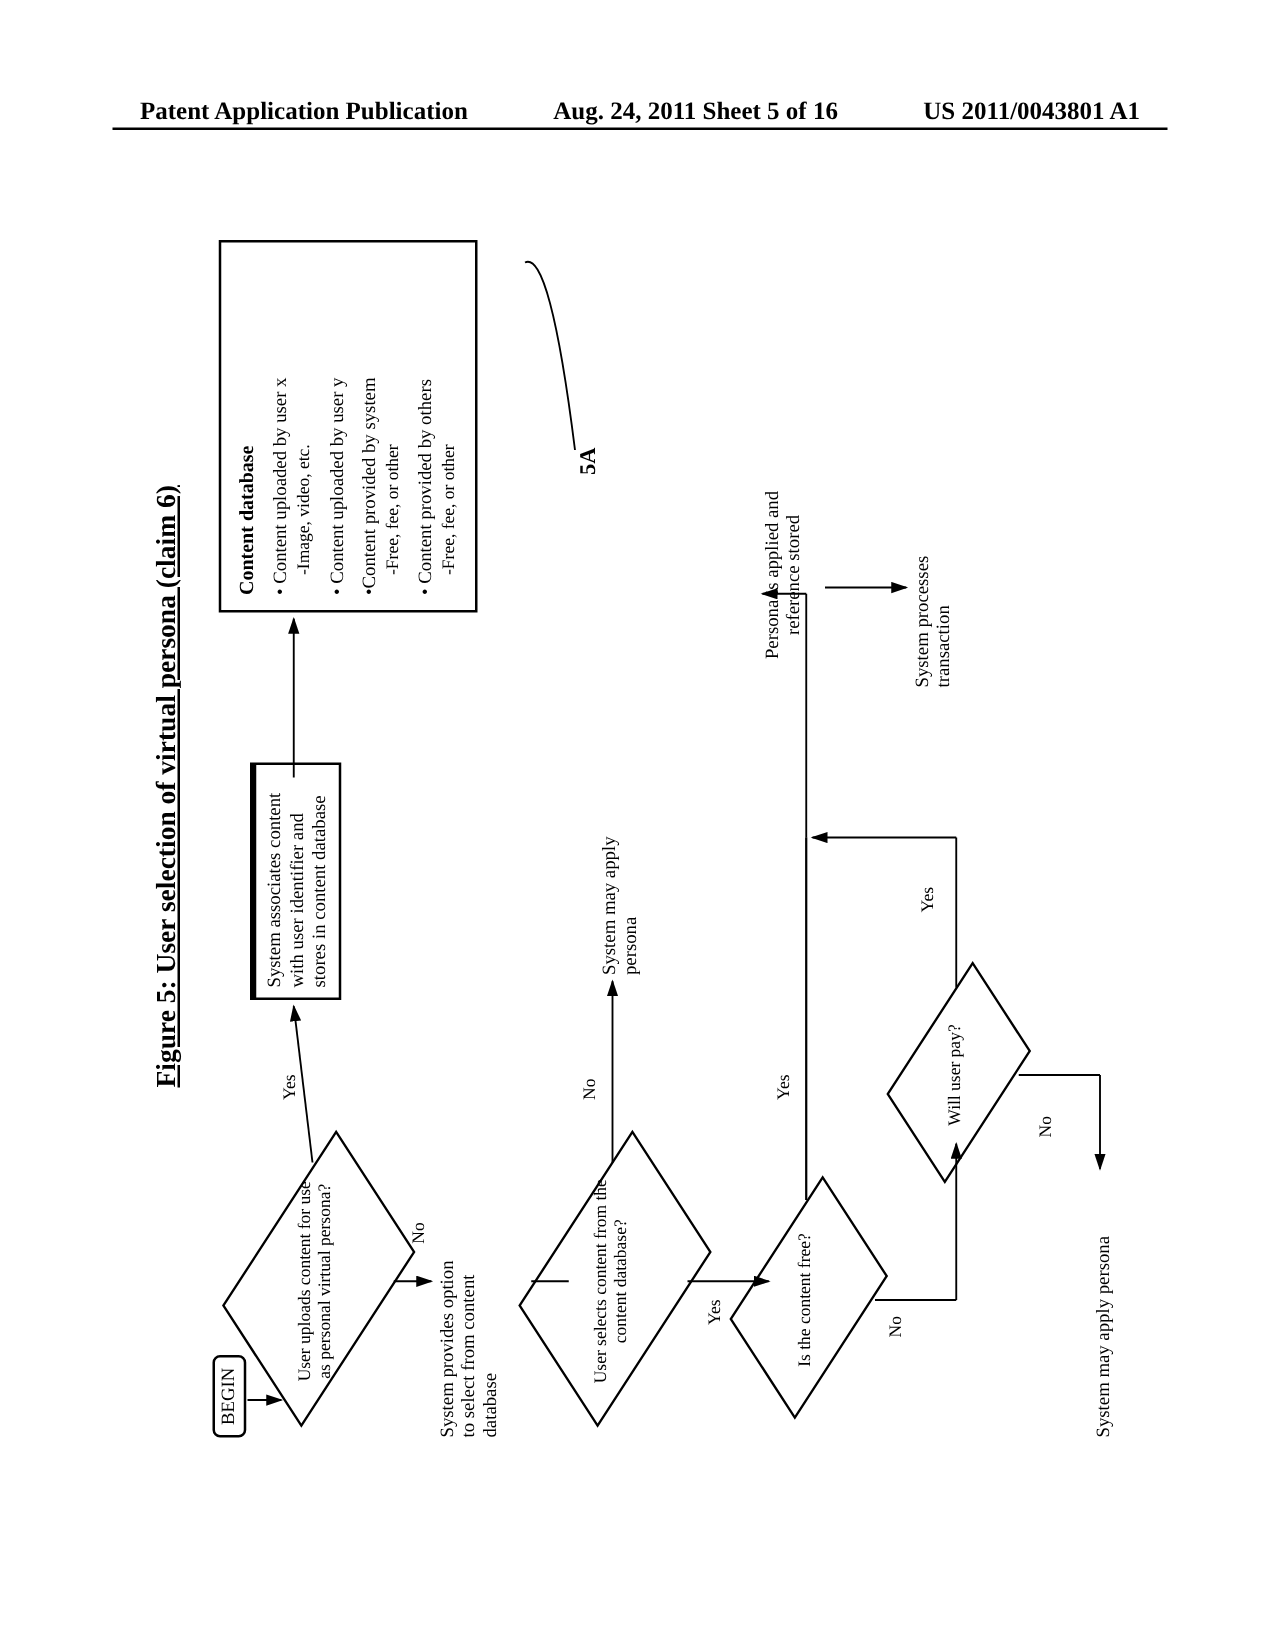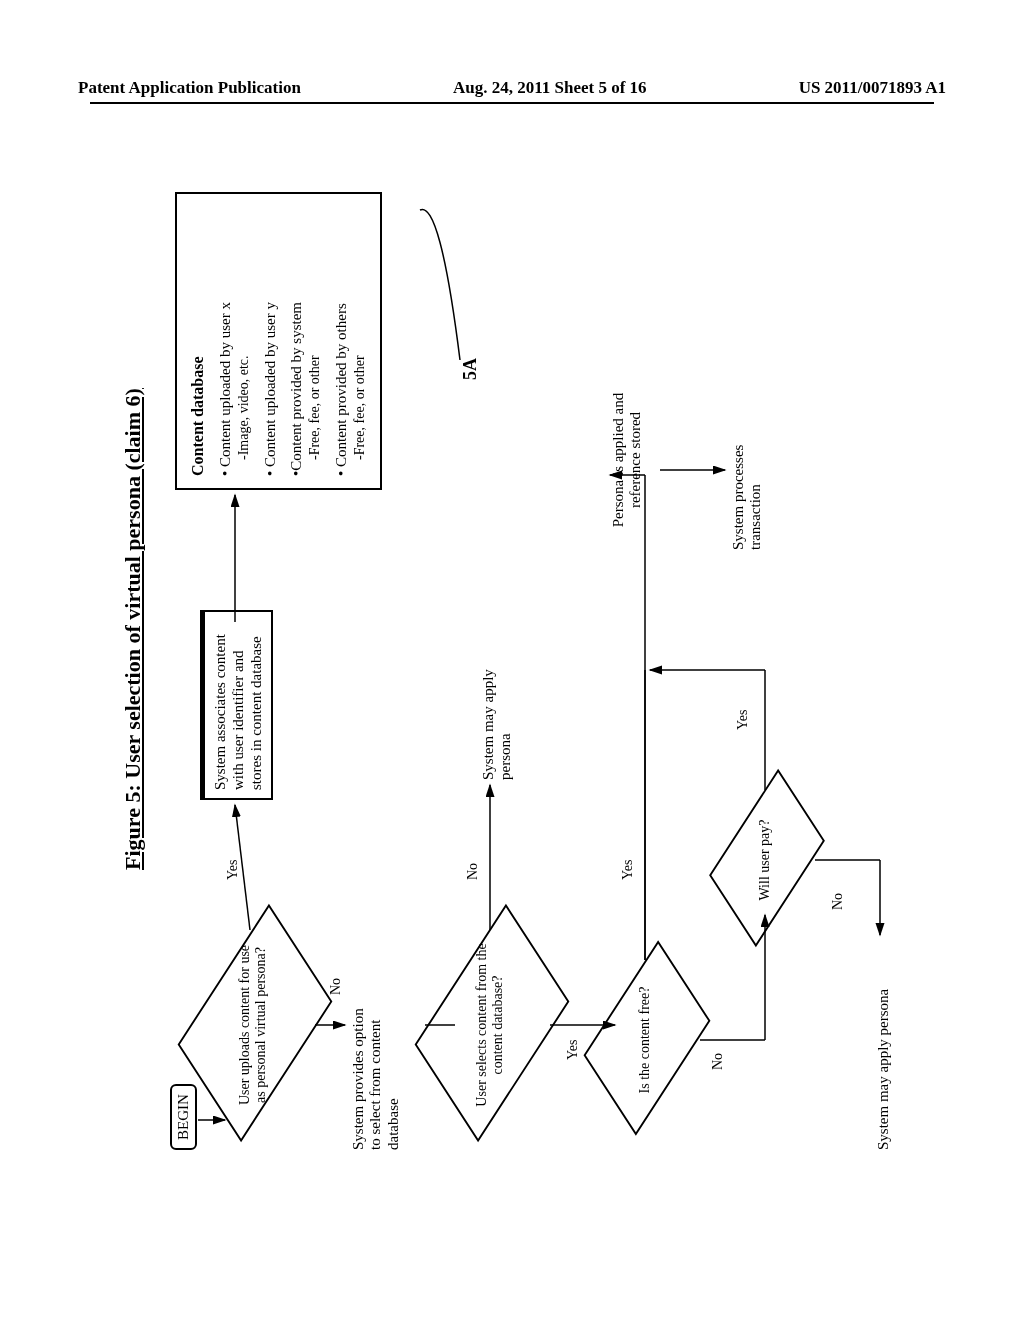--- a/index.html
+++ b/index.html
@@ -10,25 +10,25 @@
     background: #fff;
     font-family: "Times New Roman", Times, serif;
     color: #000;
     position: relative;
   }
   .header {
     position: absolute;
     top: 78px;
     left: 0;
     width: 1024px;
-    padding: 0 78px;
+    padding: 0 112px;
     box-sizing: border-box;
     display: flex;
     justify-content: space-between;
-    font-size: 17px;
+    font-size: 20px;
     font-weight: bold;
   }
   .header-rule {
     position: absolute;
     top: 102px;
     left: 90px;
     width: 844px;
     border-top: 2px solid #000;
   }
   .figure-area {
@@ -130,21 +130,21 @@
     height: 784px;
     pointer-events: none;
   }
 </style>
 </head>
 <body>
 
 <div class="header">
   <span>Patent Application Publication</span>
   <span>Aug. 24, 2011  Sheet 5 of 16</span>
-  <span>US 2011/0071893 A1</span>
+  <span>US 2011/0043801 A1</span>
 </div>
 <div class="header-rule"></div>
 
 <div class="figure-area">
   <div class="figwrap">
 
     <div class="title-underline">Figure 5: User selection of virtual persona (claim 6)</div>
 
     <div class="box-begin" style="top:50px; left:20px;">BEGIN</div>
 

